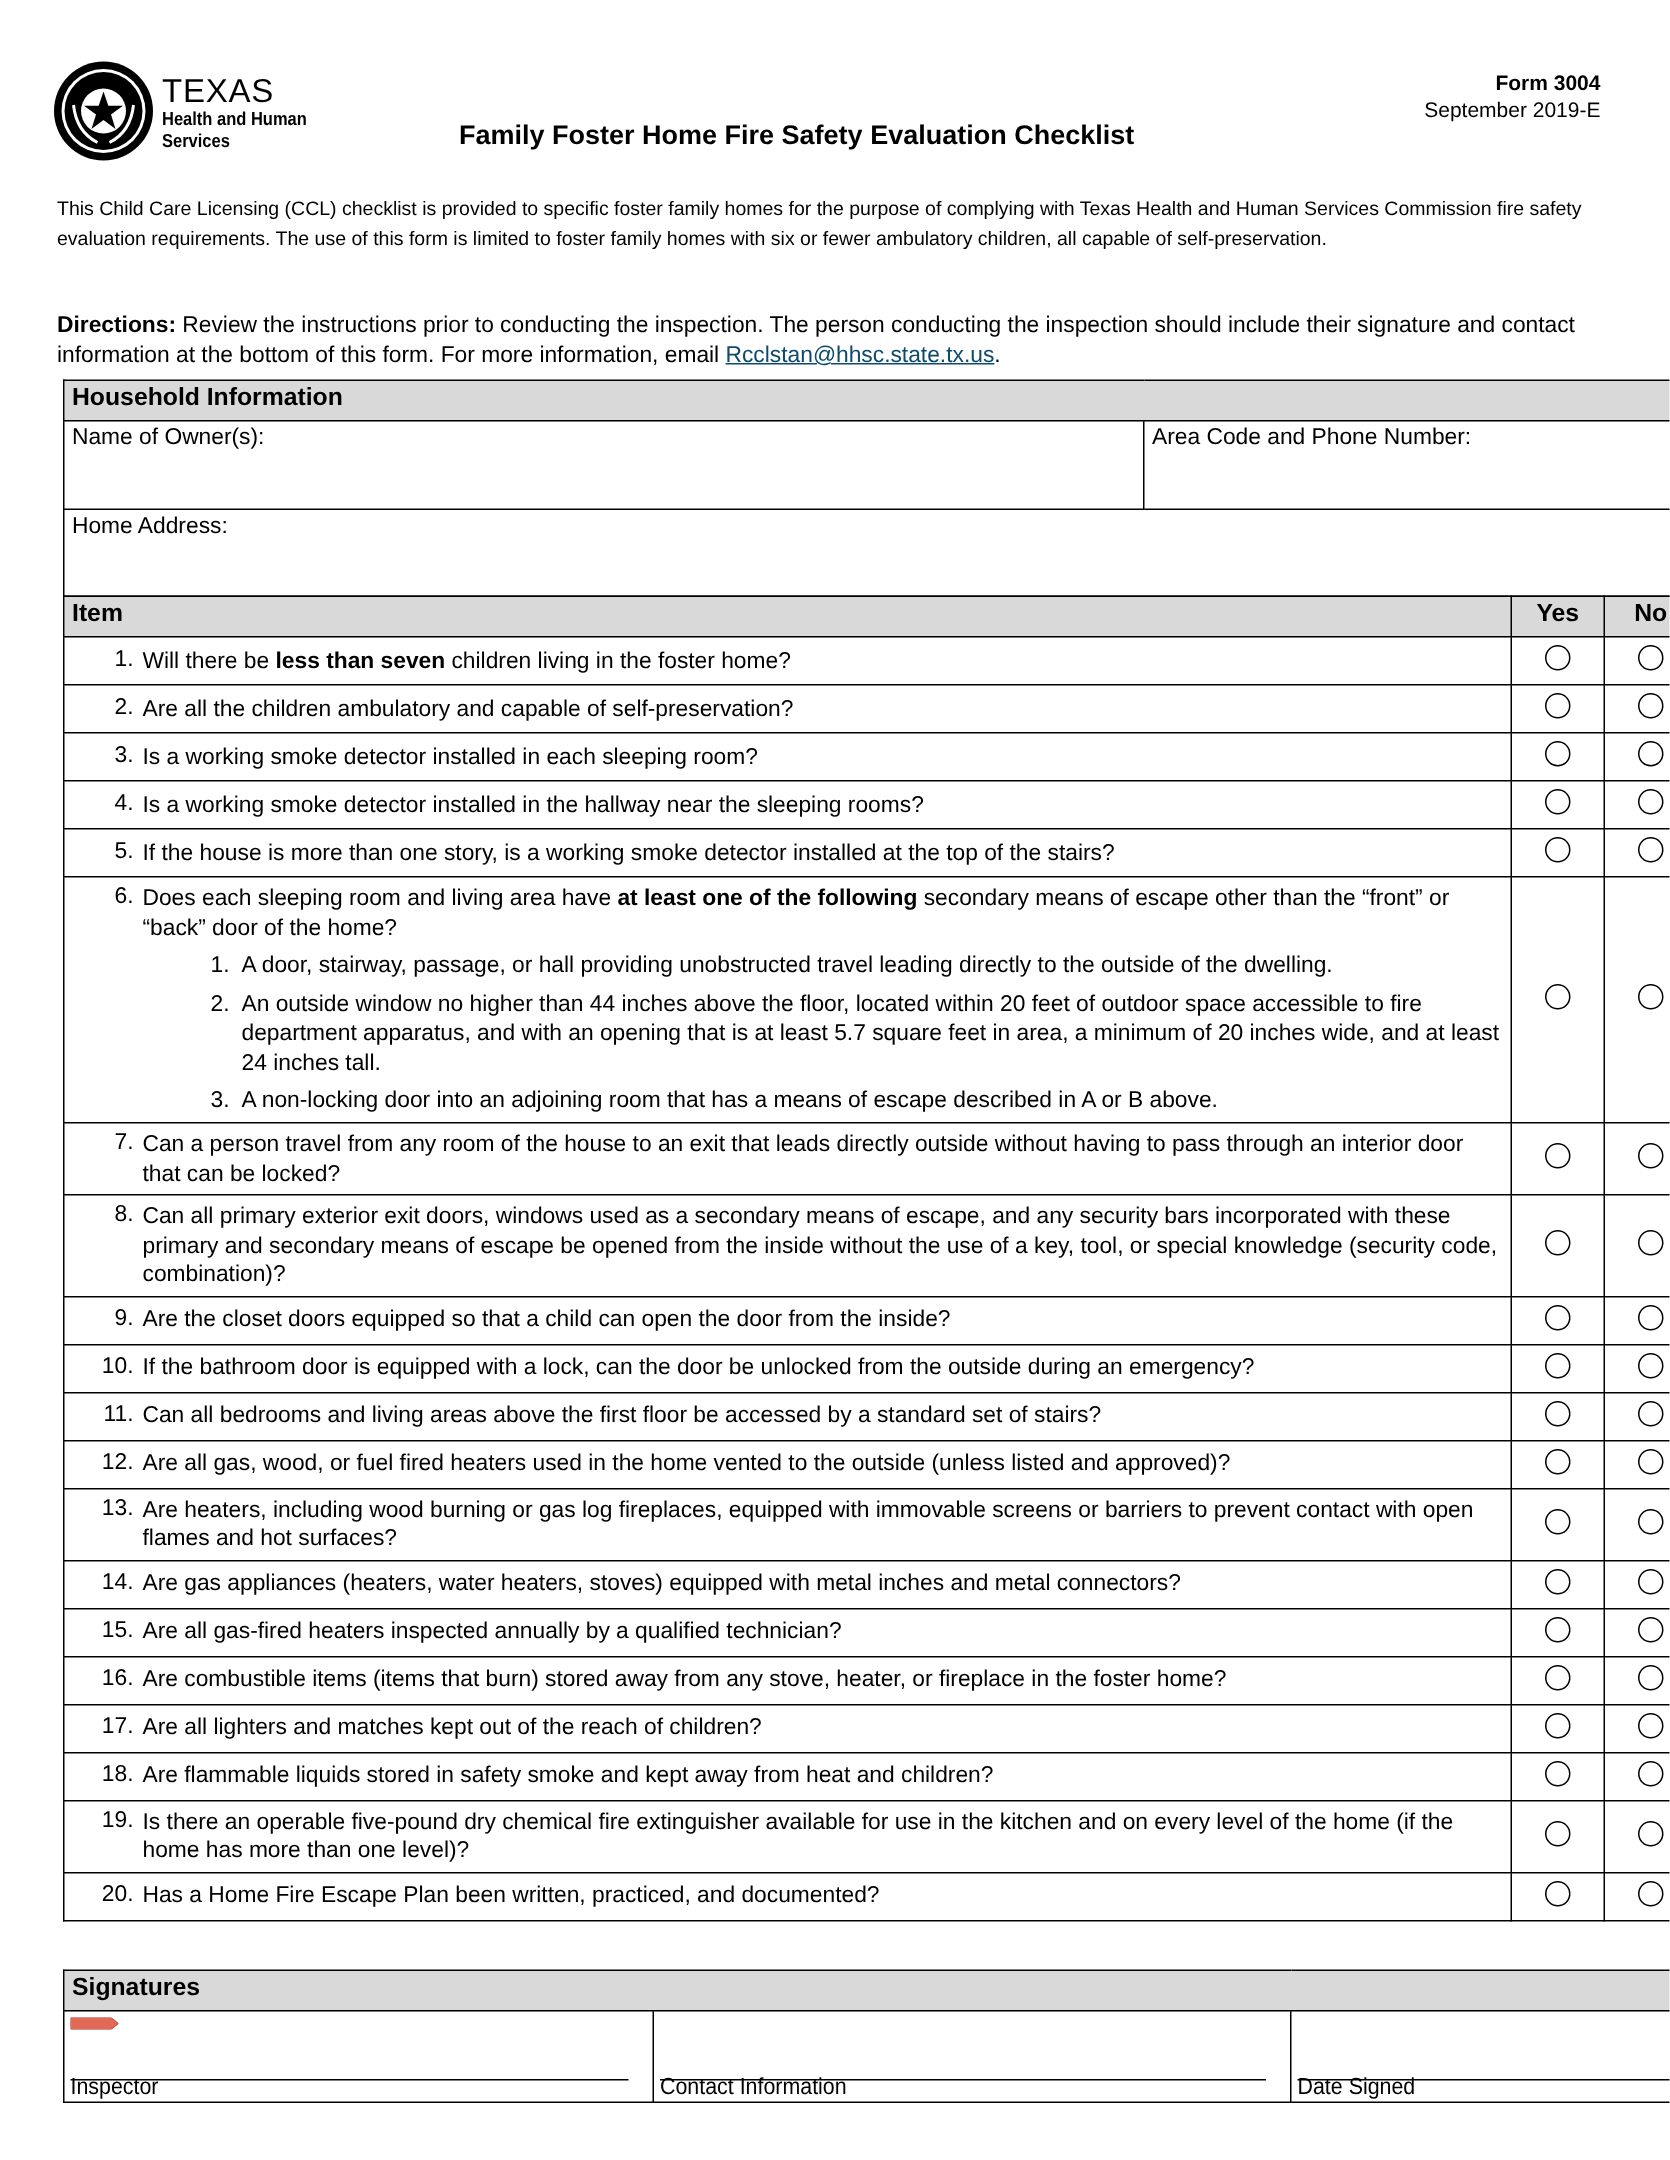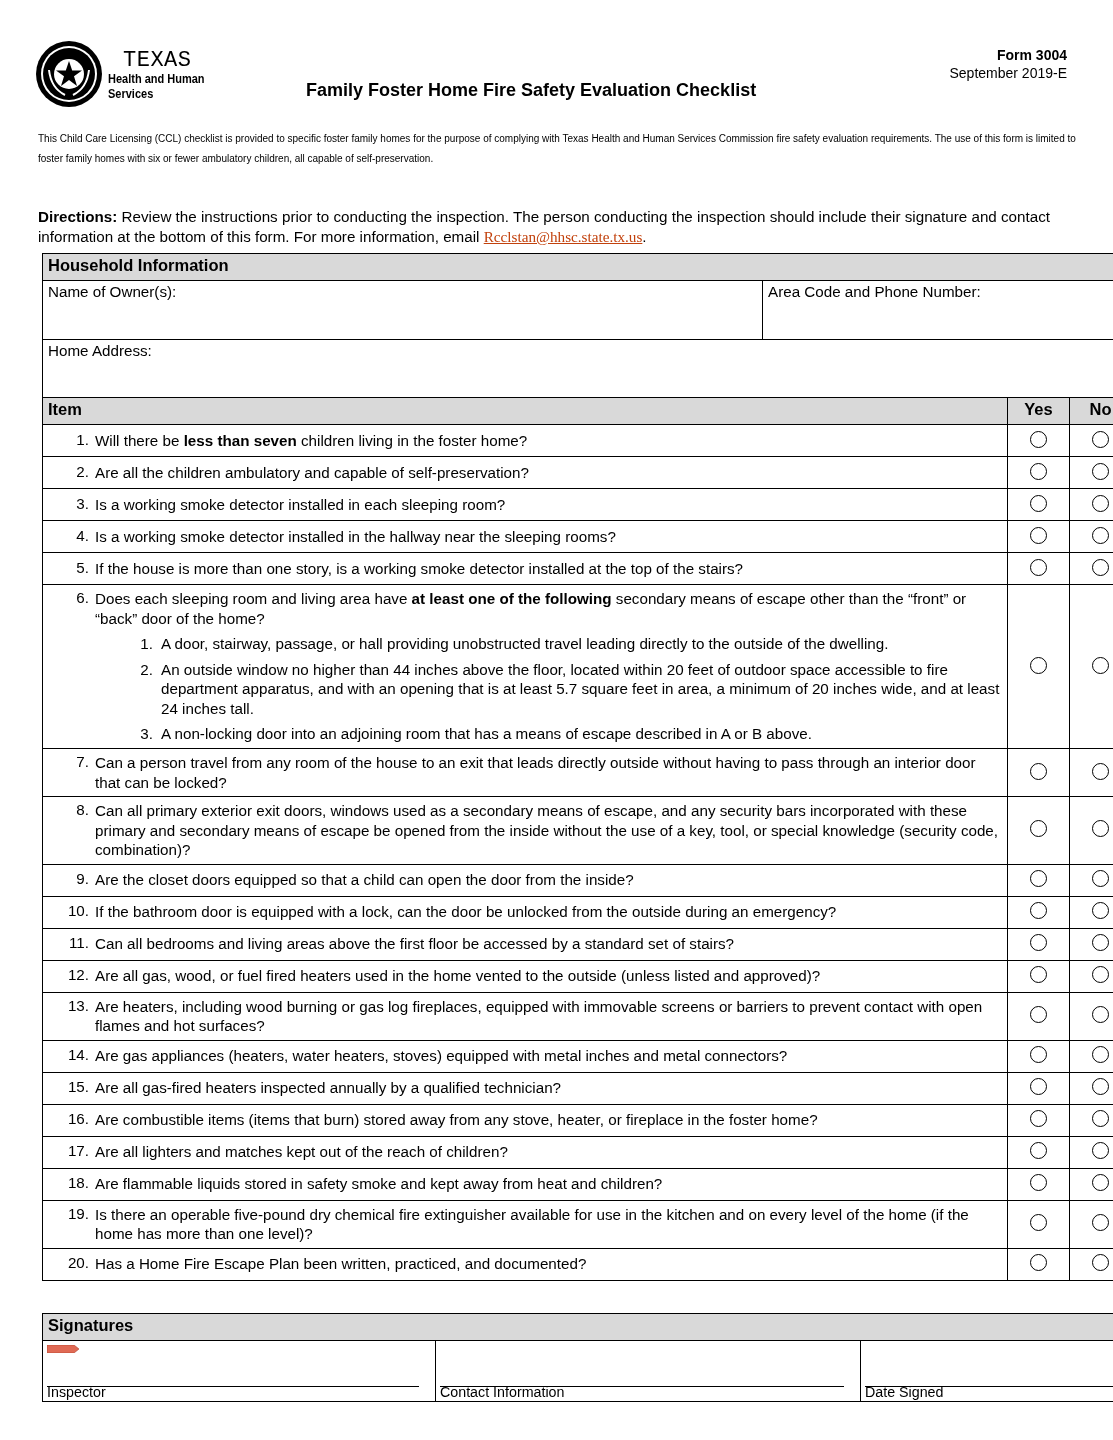--- a/index.html
+++ b/index.html
@@ -1,27 +1,27 @@
 <!DOCTYPE html>
 <html><head>
 <meta charset="utf-8">
 <style>
   html, body { margin:0; padding:0; background:#fff; }
   body { width:1113px; height:1440px; position:relative; font-family:"Liberation Sans", sans-serif; color:#000; overflow:hidden; }
   .logo { position:absolute; left:35px; top:40px; width:190px; height:70px; }
   .seal { position:absolute; left:0; top:0; width:68px; height:68px; }
   .logo-text { position:absolute; left:73px; top:10px; }
-  .logo-texas { font-family:Liberation Mono, monospace; font-size:22px; line-height:22px; letter-spacing:0.5px;margin-left:15px; }
+  .logo-texas { font-family:Liberation Sans, sans-serif; font-size:22px; line-height:22px; letter-spacing:0.5px; }
   .logo-sub { font-size:12.5px; font-weight:bold; line-height:15px; transform:scaleX(0.88); transform-origin:left; white-space:nowrap; }
   .form-no { position:absolute; right:46px; top:46px; text-align:right; font-size:14px; line-height:18px; }
   .form-no b { display:block; }
   .title { position:absolute; left:306px; top:80px; font-size:18px; font-weight:bold; }
-  .intro { position:absolute; left:38px; top:129px; width:1040px; font-size:10px; line-height:20px; }
+  .intro { position:absolute; left:38px; top:129px; width:1040px; font-size:13px; line-height:20px; }
   .directions { position:absolute; left:38px; top:207px; width:1045px; font-size:15.2px; line-height:20px; }
-  .directions a { color:#c2410c; text-decoration:underline;font-family:Liberation Serif, serif; }
+  .directions a { color:#0c4a6e; text-decoration:underline; }
   table { border-collapse:collapse; position:absolute; left:42px; width:1090px; font-size:15.2px; }
   td, th { border:1px solid #000; padding:0; vertical-align:top; }
   .hdr { background:#d9d9d9; font-weight:bold; font-size:16.5px; text-align:left; padding:2px 5px; height:22px; }
   .cell-label { padding:2px 5px; }
   .items td.q { padding:4px 5px 4px 14px; vertical-align:middle; }
   .q-inner { display:flex; }
   .q-num { width:32px; flex:none; text-align:right; padding-right:6px; }
   .q-text { flex:1; line-height:19.5px; }
   .sub { display:flex; margin-top:6px; }
   .sub-num { width:98px; flex:none; text-align:right; padding-right:8px; }

